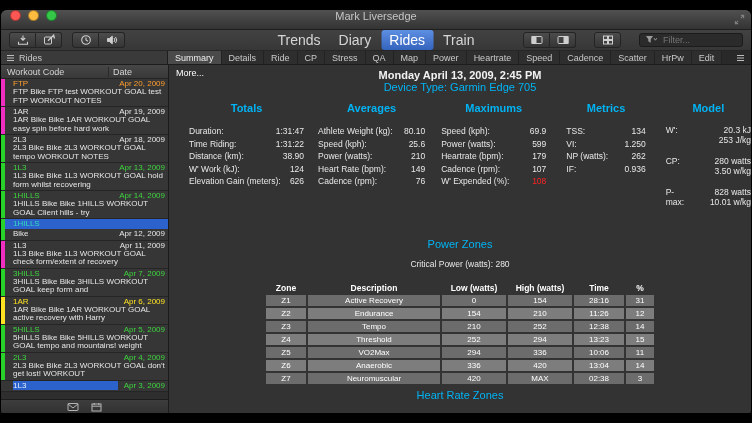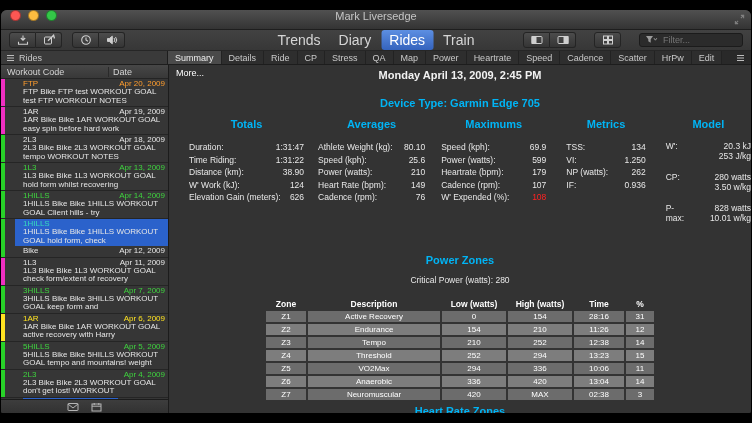--- a/index.html
+++ b/index.html
@@ -44,53 +44,53 @@
   
   .app-body{flex:1;display:flex;min-height:0}
   
   .sidebar{width:168px;flex:0 0 168px;display:flex;flex-direction:column;background:#2e2e2e;
            border-right:1px solid #1c1c1c;box-sizing:border-box}
   .sb-header{height:13px;flex:0 0 13px;background:linear-gradient(#474747,#383838);
              border-bottom:1px solid #242424;display:flex;align-items:center;font-size:9px;color:#d4d4d4}
   .sb-header .c1{flex:1;padding-left:6px;border-right:1px solid #2a2a2a}
   .sb-header .c2{width:55px;padding-left:4px}
   .sb-list{flex:1;overflow:hidden;color:#e6e6e6}
-  .sb-item{position:relative;padding:0 3px 1px 22px;border-bottom:1px solid #252525;background:#363636}
+  .sb-item{position:relative;padding:0 3px 1px 12px;border-bottom:1px solid #252525;background:#363636}
   .bar{position:absolute;left:0;top:0;bottom:0;width:4px}
   .bar-pink{background:#f02fc2}.bar-green{background:#28d228}.bar-yellow{background:#ffe321}
   .sb-line1{display:flex;justify-content:space-between;font-size:8px;line-height:9px}
   .sb-body{font-size:8px;line-height:8.5px}
   .t-orange{color:#ff9d2e}.t-green{color:#3ed43e}.t-yellow{color:#ffe321}
   .t-white{color:#e6e6e6}.t-teal{color:#35d9c0}
   .sb-item.selected .hl{background:#2b62cb;margin:0 -3px 0 -8px;padding:0 3px 1px 8px}
   .sb-item.selected .trail{display:flex;justify-content:space-between;font-size:8px;line-height:9.5px}
   .item-last .sb-line1 .chip{flex:1;background:#2b62cb;color:#e8f0ff;margin-right:6px;padding-left:0}
   .sb-footer{height:13px;flex:0 0 13px;border-top:1px solid #1c1c1c;background:linear-gradient(#3d3d3d,#323232);
              display:flex;align-items:center;justify-content:center;gap:12px}
   
   .main{flex:1;position:relative;background:#333;overflow:hidden;color:#e8e8e8}
   .more{position:absolute;left:7px;top:3px;font-size:9px;color:#fff}
   .date-band{margin-top:4px;text-align:center;font-size:11px;font-weight:bold;color:#f2f2f2}
-  .device{margin-top:16px;text-align:center;font-size:11px;font-weight:bold;color:#00b4f5}
+  .device{text-align:center;font-size:11px;font-weight:normal;color:#00b4f5}
   .cols{display:flex;margin:9px 0 0 20px}
   .col h3{margin:0 0 11px;text-align:center;font-size:11px;font-weight:bold;color:#00b4f5}
   .col{box-sizing:border-box}
   .col.totals{width:116px;margin-right:14px}
   .col.averages{width:108px;margin-right:16px}
   .col.maximums{width:106px;margin-right:20px}
   .col.metrics{width:80px;margin-right:20px}
   .col.model{width:86px}
   .mrow{display:flex;justify-content:space-between;font-size:8.5px;line-height:12.5px}
   .mrow .val{text-align:right;white-space:nowrap}
   .val.red{color:#ff2222}
   .model .mrow{margin-bottom:11px;align-items:flex-start;line-height:10px}
   .model .lab{width:26px}
   .model .val{width:46px;white-space:normal}
   .model .vline{display:block;text-align:right}
-  .section-h{text-align:center;font-size:11px;font-weight:bold;color:#00b4f5;margin-top:20px}
+  .section-h{text-align:center;font-size:11px;font-weight:normal;color:#00b4f5;margin-top:20px}
   .pz-cp{text-align:center;font-size:8.5px;margin-top:9px}
   table.zones{margin:12px auto 0;border-collapse:separate;border-spacing:2px;font-size:8px}
   .zones th{color:#fff;font-weight:bold;font-size:8.5px;padding:0 3px;white-space:nowrap}
   .zones td{background:#757575;color:#fff;text-align:center;padding:1px 3px;white-space:nowrap}
   .zones tbody tr:nth-child(odd) td{background:#6c6c6c}
   .zones tbody tr:nth-child(even) td{background:#7d7d7d}
   .zones th:nth-child(1){width:34px}.zones th:nth-child(2){width:126px}
   .zones th:nth-child(3){width:58px}.zones th:nth-child(4){width:58px}
   .zones th:nth-child(5){width:44px}.zones th:nth-child(6){width:22px}
   svg{display:block}
@@ -270,21 +270,20 @@
             </div>
           <div class="sb-body">1HILLS Bike Bike 1HILLS WORKOUT GOAL Client hills - try</div>
         </div>
 
         <div class="sb-item selected">
           <span class="bar bar-green"></span>
           <div class="hl">
             <div class="sb-line1">
                 <span class="t-teal">1HILLS</span>
               </div>
-            <div class="sb-body">1HILLS Bike Bike 1HILLS WORKOUT GOAL hold form, check</div>
           </div>
           <div class="trail">
               <span>Bike</span>
               <span>Apr 12, 2009</span>
             </div>
         </div>
 
         <div class="sb-item">
           <span class="bar bar-pink"></span>
           <div class="sb-line1">

